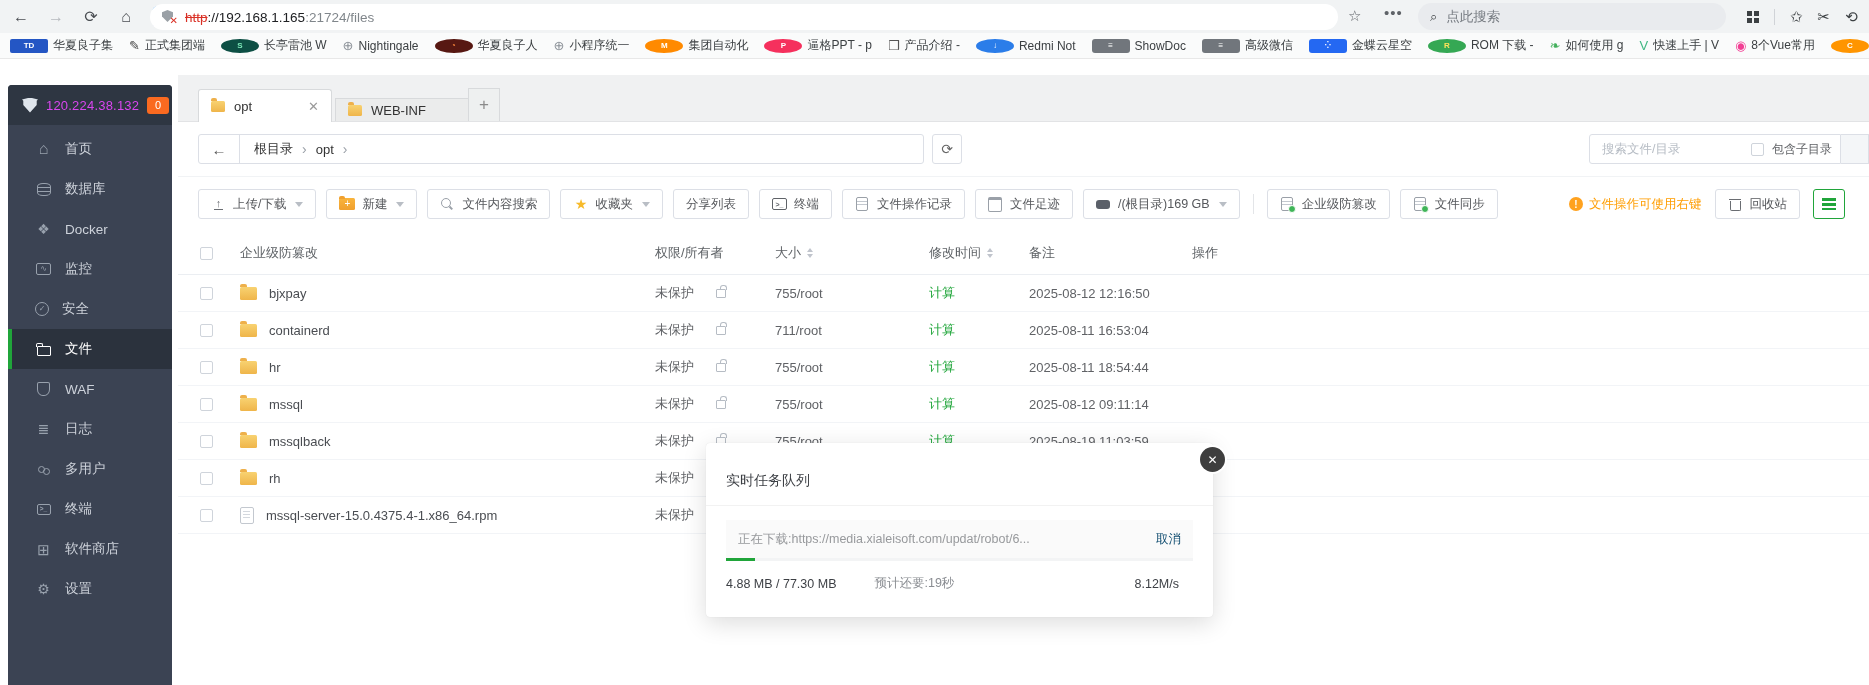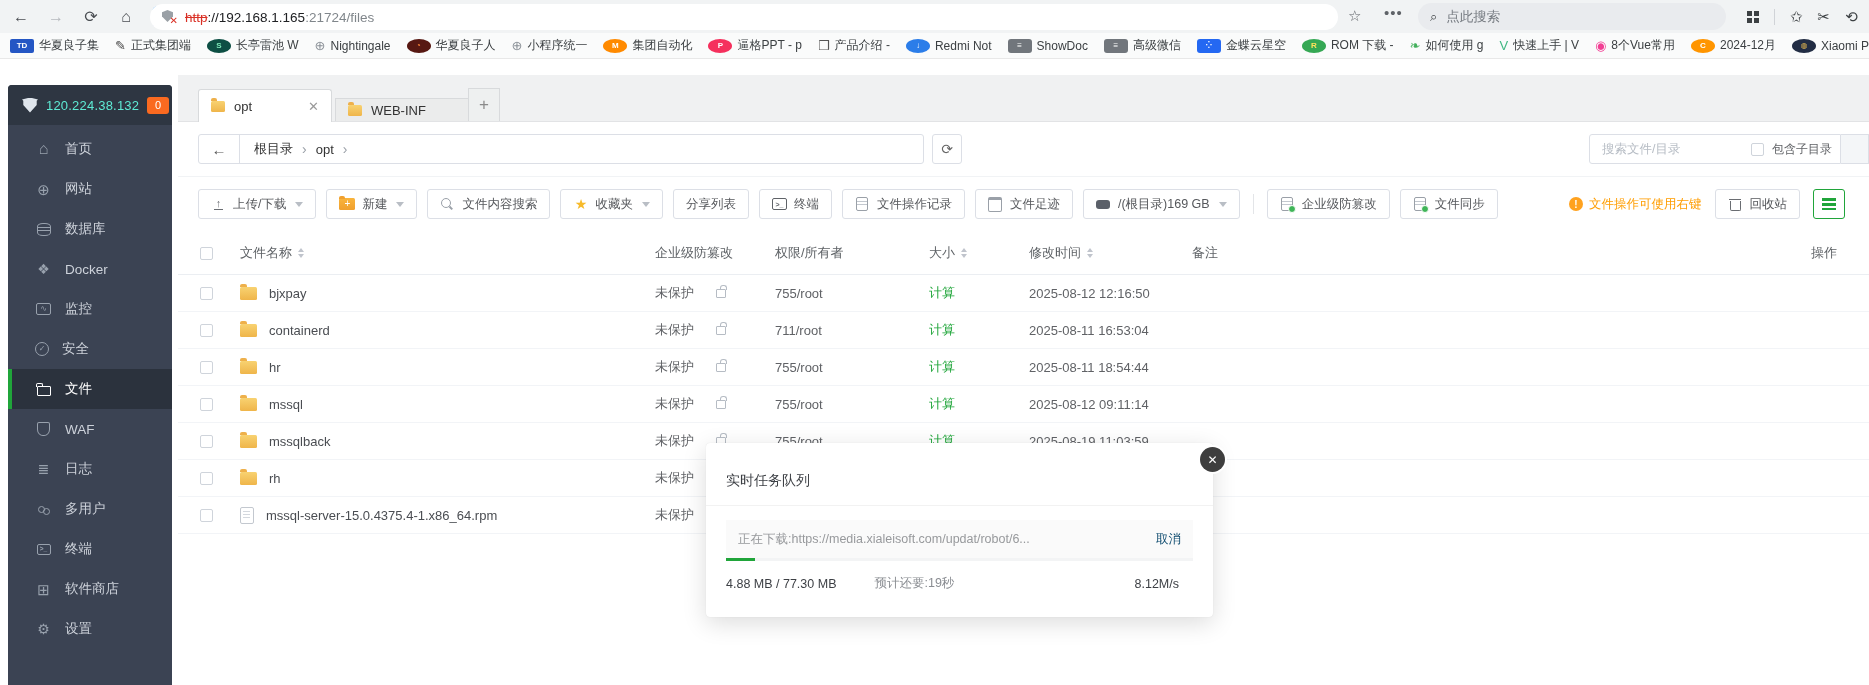--- a/index.html
+++ b/index.html
@@ -30,31 +30,31 @@
      linear-gradient(#3c4043,#3c4043) 0 0/5px 5px no-repeat,
      linear-gradient(#3c4043,#3c4043) 7px 0/5px 5px no-repeat,
      linear-gradient(#3c4043,#3c4043) 0 7px/5px 5px no-repeat,
      linear-gradient(#3c4043,#3c4043) 7px 7px/5px 5px no-repeat}
   .vdiv{width:1px;height:16px;background:#d0d3d7}
   .gly{font-size:15px;color:#3c4043;line-height:1}
   
   .bmbar{position:absolute;left:0;top:33px;width:1869px;height:26px;background:#fafbfb;border-bottom:1px solid #e8e8e8;
          display:flex;align-items:center;gap:16px;padding-left:10px;box-sizing:border-box;overflow:hidden;white-space:nowrap}
   .bm{display:flex;align-items:center;gap:5px;font-size:12px;color:#3c4043;flex:none}
-  .bm-ic{width:24px;height:14px;display:inline-flex;align-items:center;justify-content:center;
+  .bm-ic{width:38px;height:14px;display:inline-flex;align-items:center;justify-content:center;
          font-size:8px;font-weight:bold;flex:none;line-height:1}
   .bm-circle{border-radius:50%}.bm-rounded{border-radius:3px}.bm-square{border-radius:2px}
   .bm-plain{font-size:13px;font-weight:normal;width:auto;height:auto}
   
   .sidebar{position:absolute;left:8px;top:85px;width:164px;height:600px;background:#3b4353;border-radius:4px 4px 0 0}
   .server{height:40px;background:#2e3642;border-radius:4px 4px 0 0;display:flex;align-items:center;
           padding:0 8px 0 14px;box-sizing:border-box;gap:8px}
   .logo-bt{width:16px;height:15px;background:#dfe5ec;flex:none;
            clip-path:polygon(50% 0,100% 14%,92% 22%,92% 50%,50% 100%,8% 50%,8% 22%,0 14%)}
-  .srv-ip{color:#5eead4;font-size:13px;flex:1;letter-spacing:.2px}
+  .srv-ip{color:#d946ef;font-size:13px;flex:1;letter-spacing:.2px}
   .srv-badge{min-width:16px;height:17px;background:#fa6a20;color:#fff;font-size:11px;border-radius:3px;
              display:flex;align-items:center;justify-content:center;padding:0 3px}
   .menu{padding-top:4px}
   .mi{height:40px;display:flex;align-items:center;gap:13px;padding-left:27px;color:#cdd2da;font-size:13.5px;position:relative;cursor:pointer}
   .mi.active{background:#2b323d;color:#fff}
   .mi.active::before{content:"";position:absolute;left:0;top:0;width:4px;height:100%;background:#20a53a}
   .si{width:17px;height:17px;display:inline-flex;align-items:center;justify-content:center;color:#98a1ad;
       font-size:15px;flex:none;position:relative;line-height:1}
   .mi.active .si{color:#fff}
   .si-home::before{content:"⌂";font-size:16px}
@@ -305,24 +305,20 @@
     <span class="srv-ip">120.224.38.132</span>
     <span class="srv-badge">0</span>
   </div>
   <div class="menu">
 
   <div class="mi">
         <span class="si si-home"></span>
         <span>首页</span>
       </div>
       <div class="mi">
-        <span class="si si-site"></span>
-        <span>网站</span>
-      </div>
-      <div class="mi">
         <span class="si si-db"></span>
         <span>数据库</span>
       </div>
       <div class="mi">
         <span class="si si-docker"></span>
         <span>Docker</span>
       </div>
       <div class="mi">
         <span class="si si-mon"></span>
         <span>监控</span>
@@ -469,27 +465,20 @@
     </button>
     <span class="viewtoggle">
         <span class="bars"></span>
       </span>
   </div>
 </div>
 
 <div class="files">
   <div class="frow fhead">
     <span class="cb"></span>
-    <span class="hcell">
-        <span>文件名称</span>
-        <span class="sort">
-          <i class="up"></i>
-          <i class="dn"></i>
-        </span>
-      </span>
     <span class="hcell">企业级防篡改</span>
     <span class="hcell">权限/所有者</span>
     <span class="hcell">
         <span>大小</span>
         <span class="sort">
           <i class="up"></i>
           <i class="dn"></i>
         </span>
       </span>
     <span class="hcell">

